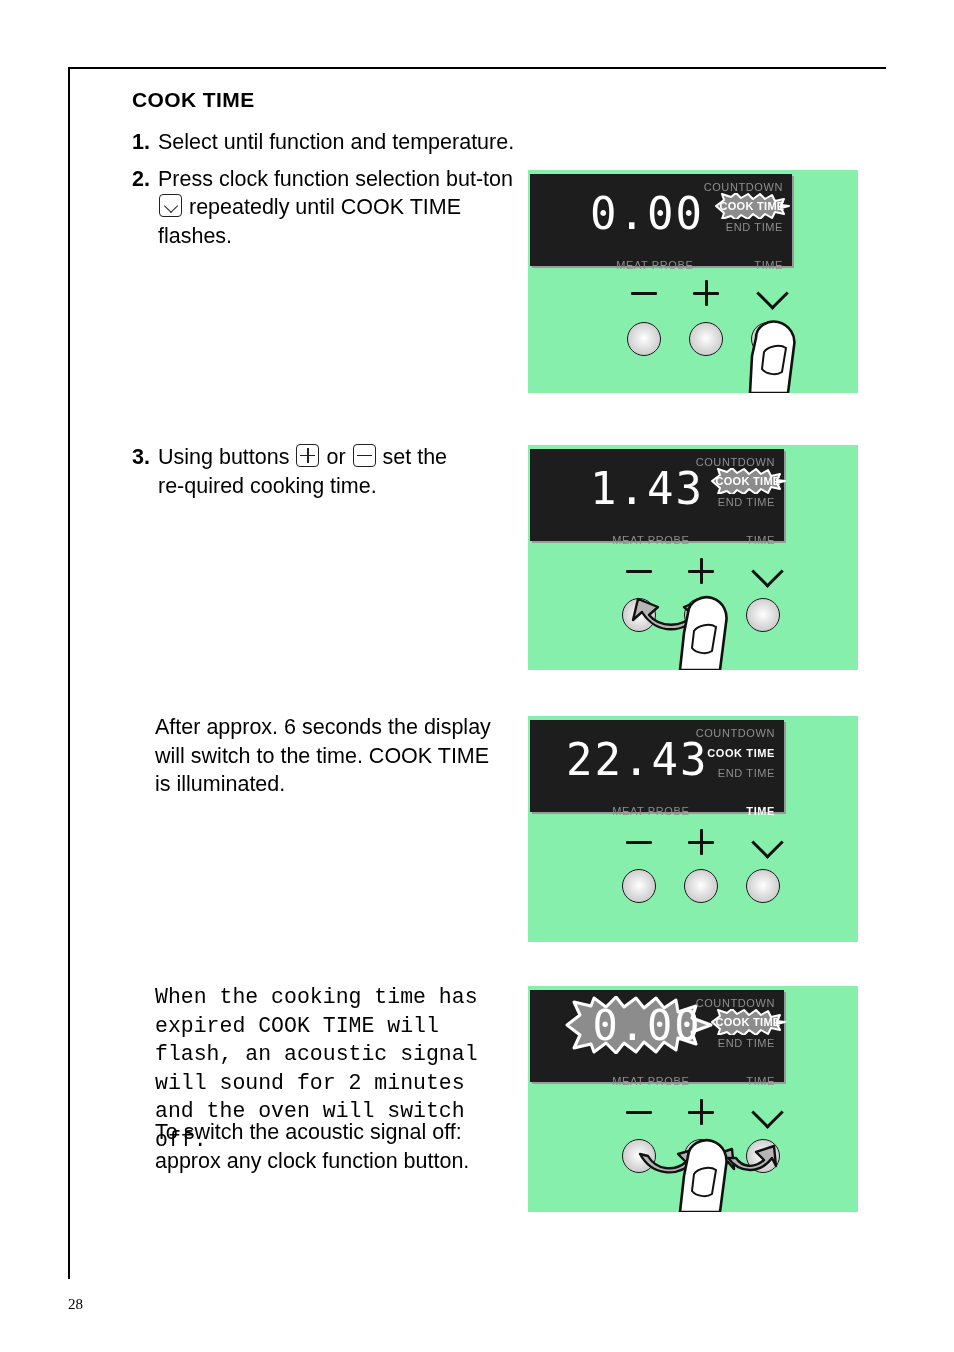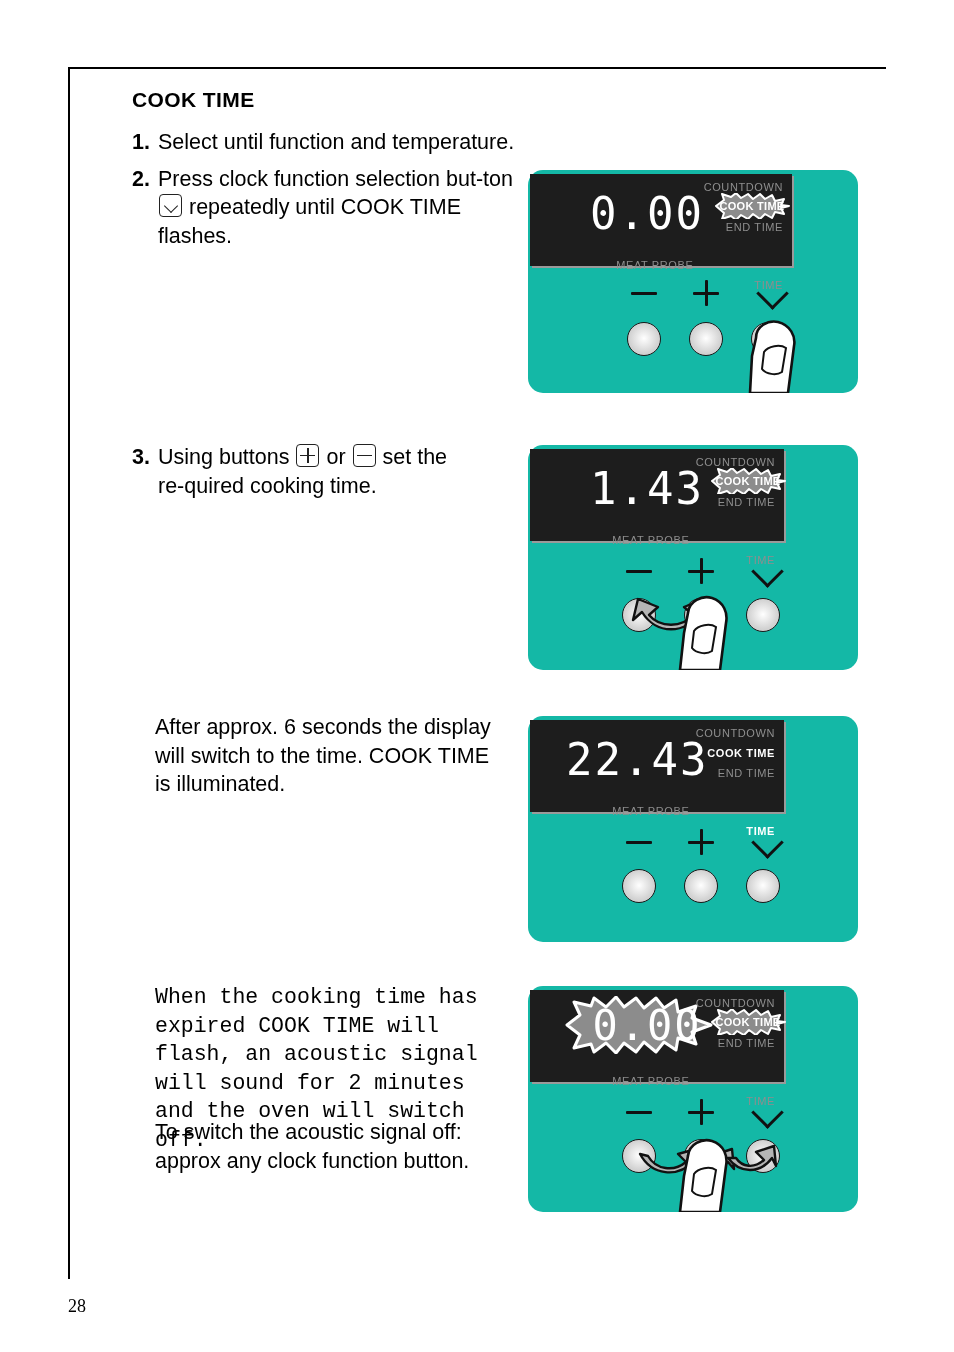--- a/index.html
+++ b/index.html
@@ -32,21 +32,21 @@
     width: 2px;
     height: 1212px;
     background: #000;
   }
 
   .page-number {
     position: absolute;
     left: 68px;
     top: 1296px;
     font-family: "Liberation Serif", serif;
-    font-size: 18px;
+    font-size: 15px;
     color: #000;
   }
 
   
   .content {
     position: absolute;
     left: 132px;
     top: 88px;
     width: 400px;
   }
@@ -108,22 +108,21 @@
     position: absolute;
     background: #222;
   }
   .key .plus-h { left: 3px; right: 3px; top: 50%; height: 1.8px; margin-top: -0.9px; }
   .key .plus-v { top: 3px; bottom: 3px; left: 50%; width: 1.8px; margin-left: -0.9px; }
   .key .minus-h { left: 3px; right: 3px; top: 50%; height: 1.8px; margin-top: -0.9px; }
 
   
   .panel {
     position: absolute;
-    background: #14b8a6;
-    border-radius: 15px;
+    background: #86efac;
   }
   .lcd {
     position: absolute;
     left: 2px;
     top: 4px;
     background: #1d1d1d;
     box-shadow: 2px 2px 0 0 #9a9a9a;
   }
   .lcd-digits {
     position: absolute;
@@ -160,21 +159,20 @@
     color: #8e8e8e;
   }
   .lcd-meat .mp {
     position: absolute;
     left: 50%;
     transform: translateX(-58%);
   }
   .lcd-meat .tm {
     position: absolute;
     right: 9px;
-    margin-top: 20px;
   }
   .lcd-meat .tm.on { color: #fff; font-weight: bold; }
 
   
   .burst-wrap { position: absolute; }
   .burst-wrap svg { display: block; }
   .burst-text {
     position: absolute;
     left: 0; right: 0;
     top: 50%;

